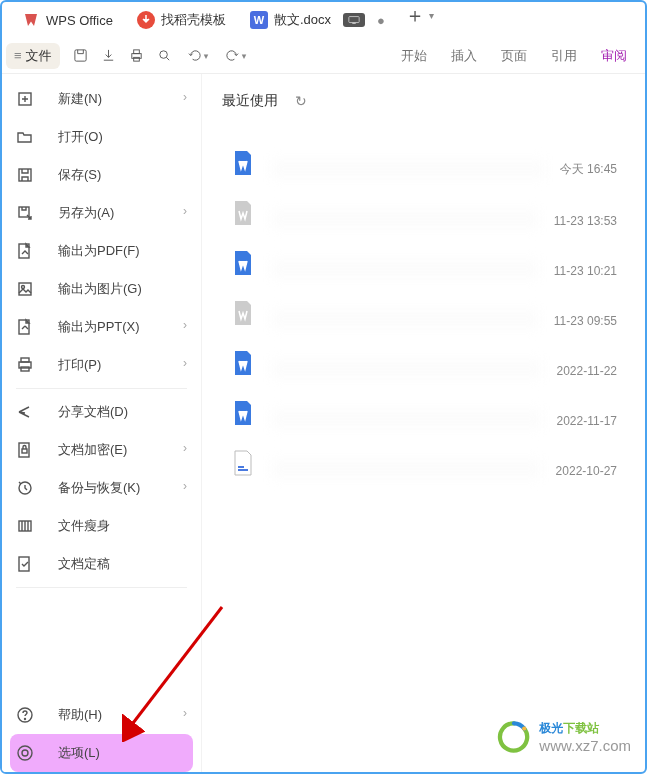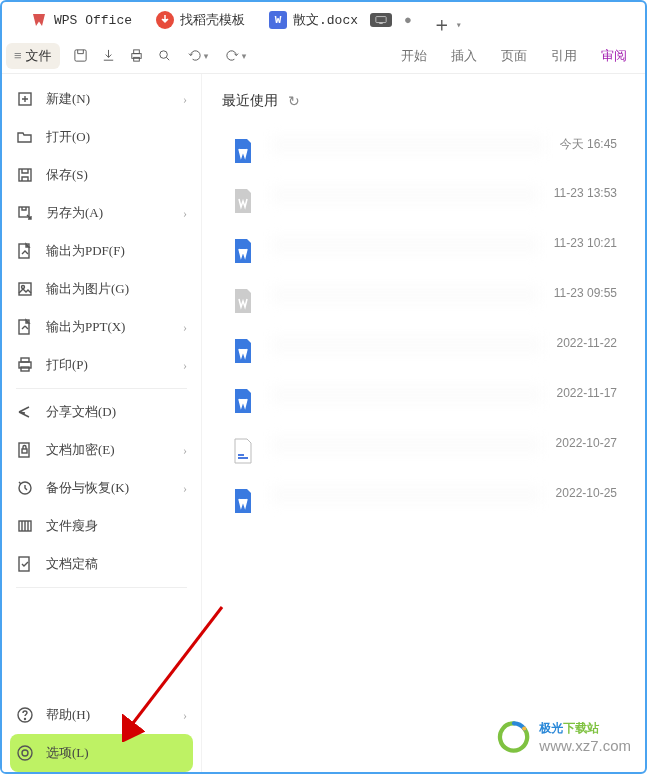--- a/index.html
+++ b/index.html
@@ -1,18 +1,18 @@
 <!DOCTYPE html>
 <html><head>
 <meta charset="utf-8">
 <style>
   * { box-sizing: border-box; margin: 0; padding: 0; }
   body { font-family: "Microsoft YaHei", Arial, sans-serif; font-size: 13px; color: #333; background: #fff; width: 647px; height: 774px; overflow: hidden; position: relative; border: 2px solid #4aa3f0; border-radius: 6px; }
   
-  .titlebar { height: 36px; display: flex; align-items: flex-end; padding: 0 16px; gap: 0; font-family: Liberation Mono, monospace; }
+  .titlebar { height: 36px; display: flex; align-items: flex-start; padding: 0 8px; gap: 0; }
   .tab { display: flex; align-items: center; gap: 6px; padding: 6px 12px; height: 100%; cursor: default; }
   .tab.home { font-weight: 500; }
   .tab.active { background: #fff; border-radius: 6px 6px 0 0; }
   .tab-badge { background:#555;color:#eee;width:22px;height:14px;border-radius:3px;display:flex;align-items:center;justify-content:center;margin-left:6px;}
   .tab-badge svg{width:12px;height:10px;}
   .new-tab { font-size: 20px; color: #555; padding: 0 8px; display:flex;align-items:center;gap:4px; }
   .new-tab .chev{font-size:10px;color:#888;}
   
   .wps-logo { width:18px;height:18px; }
   .docx-ico { width:18px;height:18px;background:#4a6ee0;border-radius:3px;display:flex;align-items:center;justify-content:center;color:#fff;font-size:11px;font-weight:bold; }
@@ -24,31 +24,31 @@
   .tbar-icon { width:26px;height:24px;display:flex;align-items:center;justify-content:center;color:#555;cursor:pointer; }
   .tbar-icon.wdrop{width:36px;}
   .tbar-icon svg{stroke:#555;}
   .drop{font-size:9px;color:#888;margin-left:2px;}
   .ribbon-tabs { margin-left:auto;display:flex;gap:24px;padding-right:14px; }
   .ribbon-tab { color:#737373;cursor:pointer; }
   .ribbon-tab.active{ color:#a21caf;text-align:right; }
   
   .main { display:flex; height: calc(100% - 72px); }
   .sidebar { width: 200px; background:#fff; padding-top:6px; display:flex;flex-direction:column; border-right:1px solid #f2f2f2;}
-  .menu-item { display:flex;align-items:center;padding:10px 14px;gap:12px;color:#444;cursor:pointer;position:relative;font-family:Liberation Serif, serif; }
+  .menu-item { display:flex;padding:10px 14px;gap:24px;color:#444;cursor:pointer;position:relative; }
   .menu-item .chev { margin-left:auto;color:#aaa;font-size:12px; }
-  .menu-item.selected { background:#bef264;border-radius:8px;margin:0 8px;padding:10px 6px; }
+  .menu-item.selected { background:#f0abfc;border-radius:8px;margin:0 8px;padding:10px 6px; }
   .menu-item svg{width:18px;height:18px;stroke:#555;fill:none;stroke-width:1.4;}
   .menu-sep { height:1px;background:#eee;margin:4px 14px; }
   .sidebar-spacer{flex:1;}
   
   .content { flex:1;padding:18px 20px; }
-  .sec-title { display:flex;align-items:center;gap:10px;color:#333;font-size:14px;margin-bottom:16px; }
+  .sec-title { display:flex;align-items:center;gap:17px;color:#333;font-size:14px;margin-bottom:28px; }
   .refresh{cursor:pointer;color:#888;}
-  .recent-item { display:flex;align-items:flex-start;padding:10px 8px;gap:14px; }
+  .recent-item { display:flex;align-items:flex-end;padding:10px 8px;gap:14px; }
   .file-ico { width:26px;height:30px;display:flex;align-items:center;justify-content:center; }
   .file-ico svg{width:24px;height:28px;}
   .file-name { flex:1;height:18px;background:#fcfcfc;filter:blur(6px); }
   .file-date { color:#888;font-size:12px;white-space:nowrap; }
   
   .arrow { position:absolute;left:120px;top:600px;pointer-events:none;z-index:10; }
   
   .watermark { position:absolute;right:14px;bottom:18px;display:flex;align-items:center;gap:8px; }
   .watermark .logo{width:34px;height:34px;}
   .watermark .txt1{color:#2a88d8;font-size:12px;font-weight:bold;}
@@ -328,30 +328,20 @@
         </div>
         <div class="recent-item">
           <span class="file-ico">
             <svg viewBox="0 0 24 28">
               <path fill="#fff" stroke="#bbb" d="M4 2h12l4 4v20H4z"></path>
               <path stroke="#4a7ae0" stroke-width="2" d="M7 18h6M7 21h10"></path>
             </svg>
           </span>
           <span class="file-name"></span>
           <span class="file-date">2022-10-27</span>
-        </div>
-        <div class="recent-item">
-          <span class="file-ico">
-            <svg viewBox="0 0 24 28">
-              <path fill="#3a7ae0" d="M4 2h12l4 4v20H4z"></path>
-              <path fill="#fff" d="M8 12l2 8 2-6 2 6 2-8" stroke="#fff" stroke-width="1.5"></path>
-            </svg>
-          </span>
-          <span class="file-name"></span>
-          <span class="file-date">2022-10-25</span>
         </div>
       </div>
   </div>
 </div>
 
 <svg class="arrow" width="120" height="140">
   <defs>
       <marker id="ah" markerWidth="10" markerHeight="10" refX="2" refY="5" orient="auto">
         <path d="M0 0L10 5L0 10z" fill="#d40000"></path>
       </marker>

